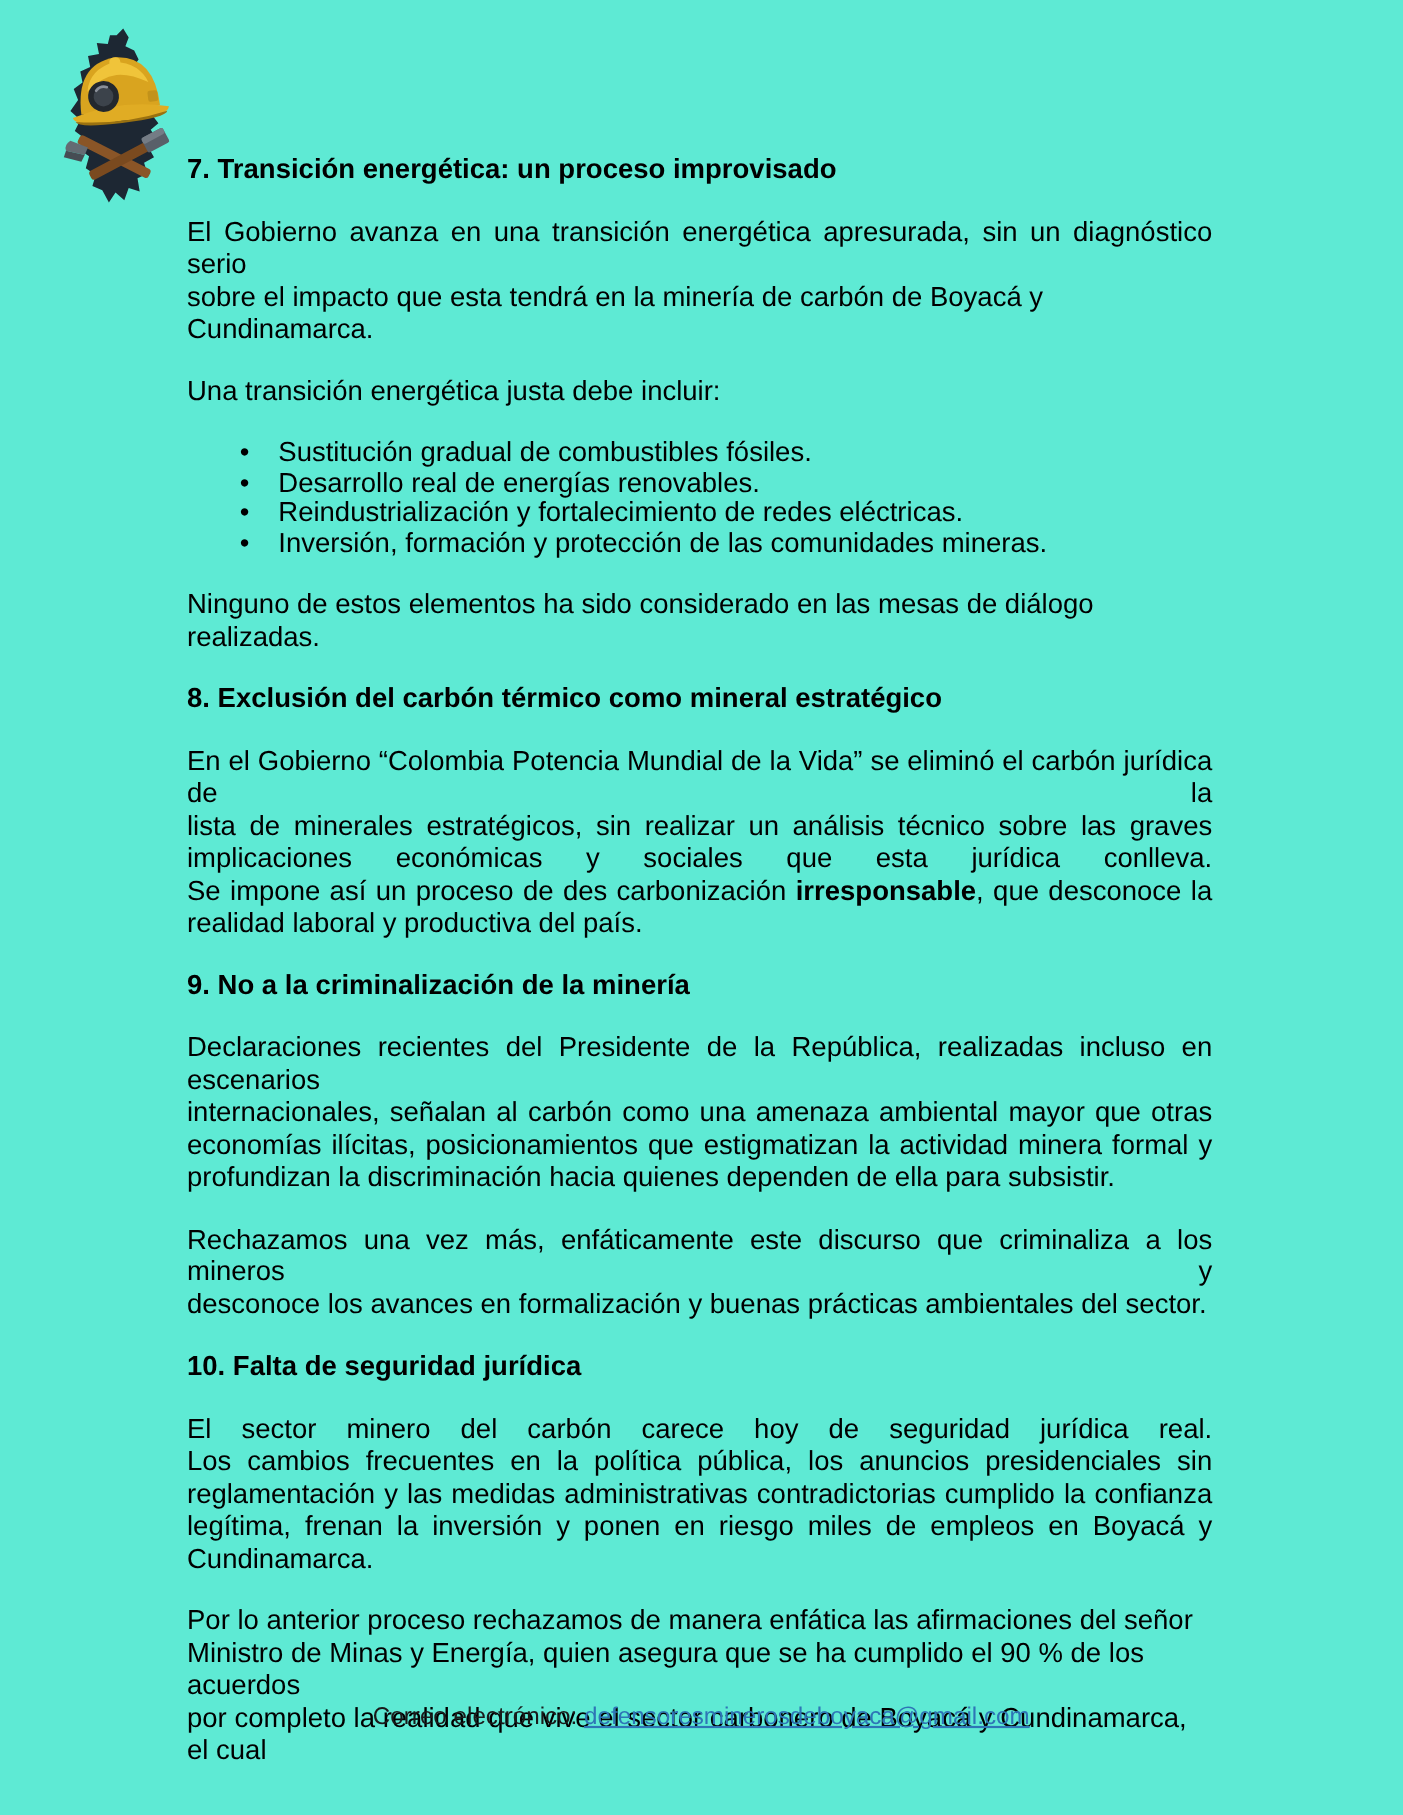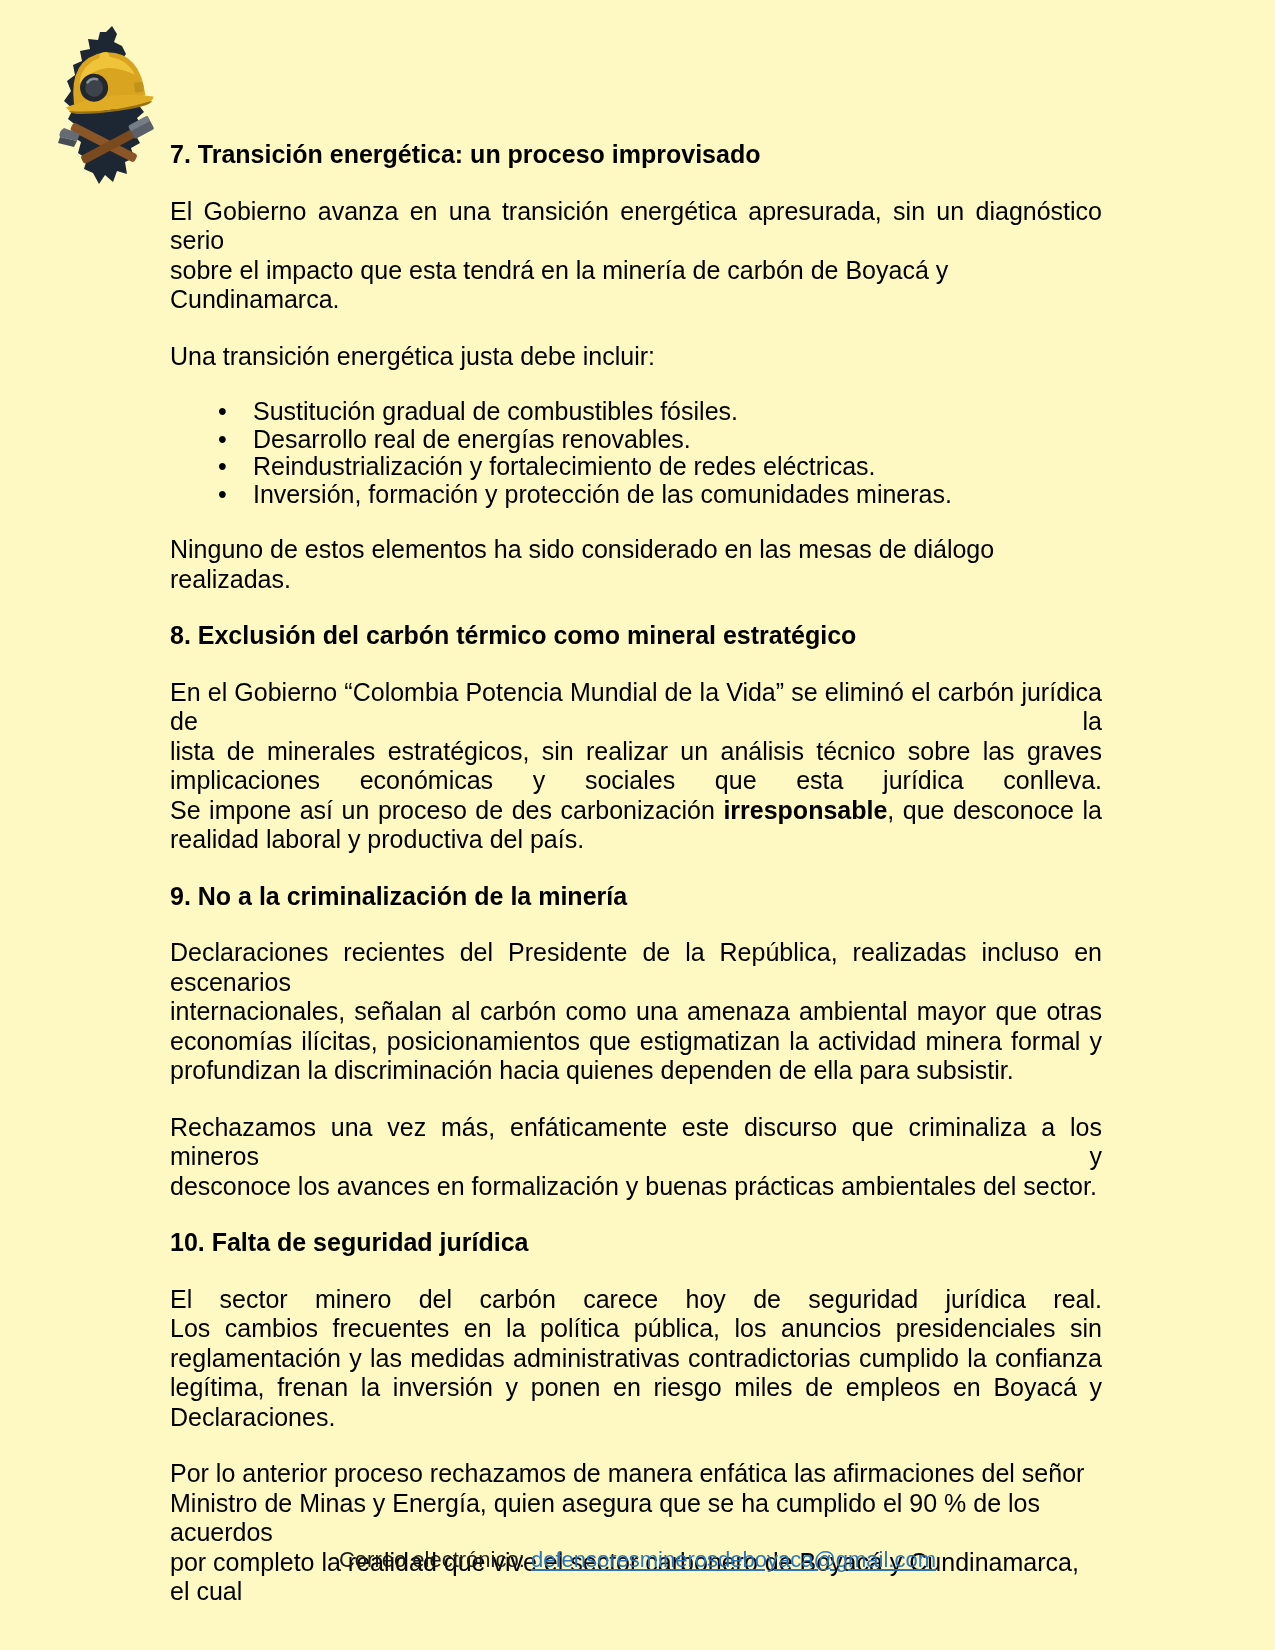--- a/index.html
+++ b/index.html
@@ -1,21 +1,21 @@
 <!DOCTYPE html>
 <html><head>
 <meta charset="utf-8">
 <style>
   * { margin:0; padding:0; box-sizing:border-box; }
   html, body { background:#ffffff; }
   .page {
     position:relative;
     width:1275px;
     height:1650px;
-    background:#fef9c3;
+    background:#5eead4;
     overflow:hidden;
     font-family:"Liberation Sans", sans-serif;
     color:#000000;
   }
   .logo {
     position:absolute;
     left:50px;
     top:24px;
     width:116px;
     height:168px;
@@ -124,21 +124,21 @@
       <div class="block para">
         <div class="line stretch">Rechazamos una vez más,  enfáticamente este discurso que criminaliza a los mineros y</div>
         <div class="line">desconoce los avances en formalización y buenas prácticas ambientales del sector.</div>
       </div>
       <div class="block heading">10. Falta de seguridad jurídica</div>
       <div class="block para">
         <div class="line stretch">El sector minero del carbón carece hoy de seguridad jurídica real.</div>
         <div class="line stretch">Los cambios frecuentes en la política pública, los anuncios presidenciales sin</div>
         <div class="line stretch">reglamentación y las medidas administrativas contradictorias cumplido la confianza</div>
         <div class="line stretch">legítima, frenan la inversión y ponen en riesgo miles de empleos en Boyacá y</div>
-        <div class="line">Declaraciones.</div>
+        <div class="line">Cundinamarca.</div>
       </div>
       <div class="block para">
         <div class="line">Por lo anterior proceso rechazamos de manera enfática las afirmaciones del señor</div>
         <div class="line">Ministro de Minas y Energía, quien asegura que se ha cumplido el 90 % de los acuerdos</div>
         <div class="line">por completo la realidad que vive el sector carbonero de Boyacá y Cundinamarca, el cual</div>
       </div>
     </div>
 
   <div class="footer">
     <span>Correo electrónico: </span><a href="#" style="color: rgb(46, 117, 182);">defensoresminerosdeboyaca@gmail.com</a>

